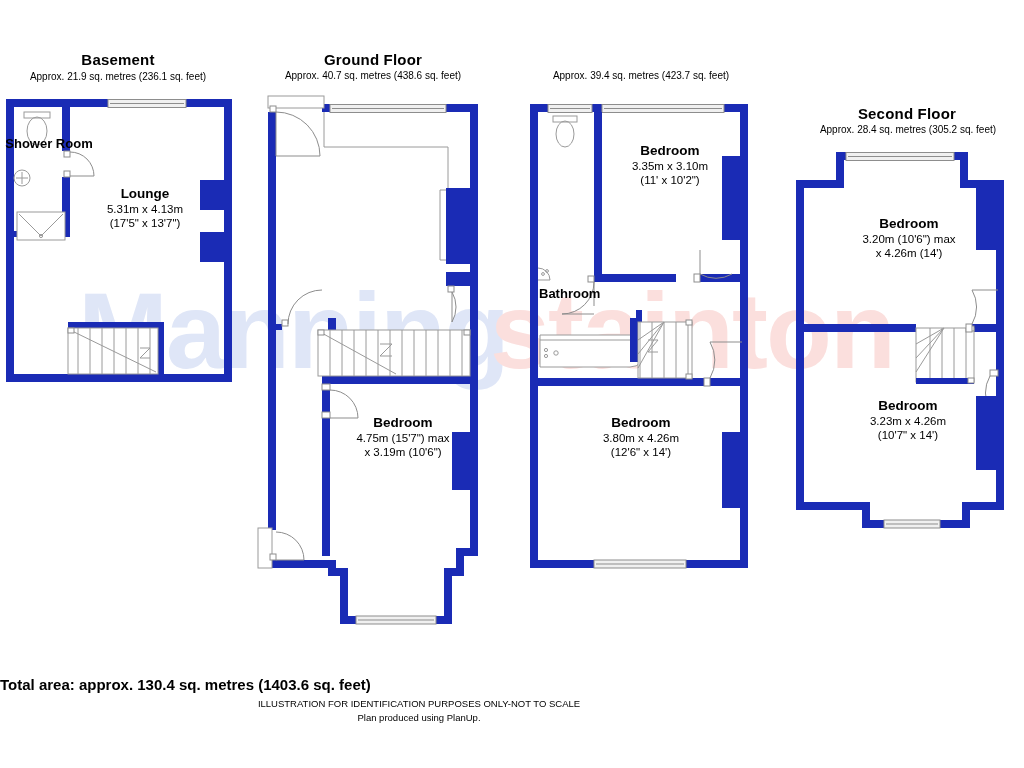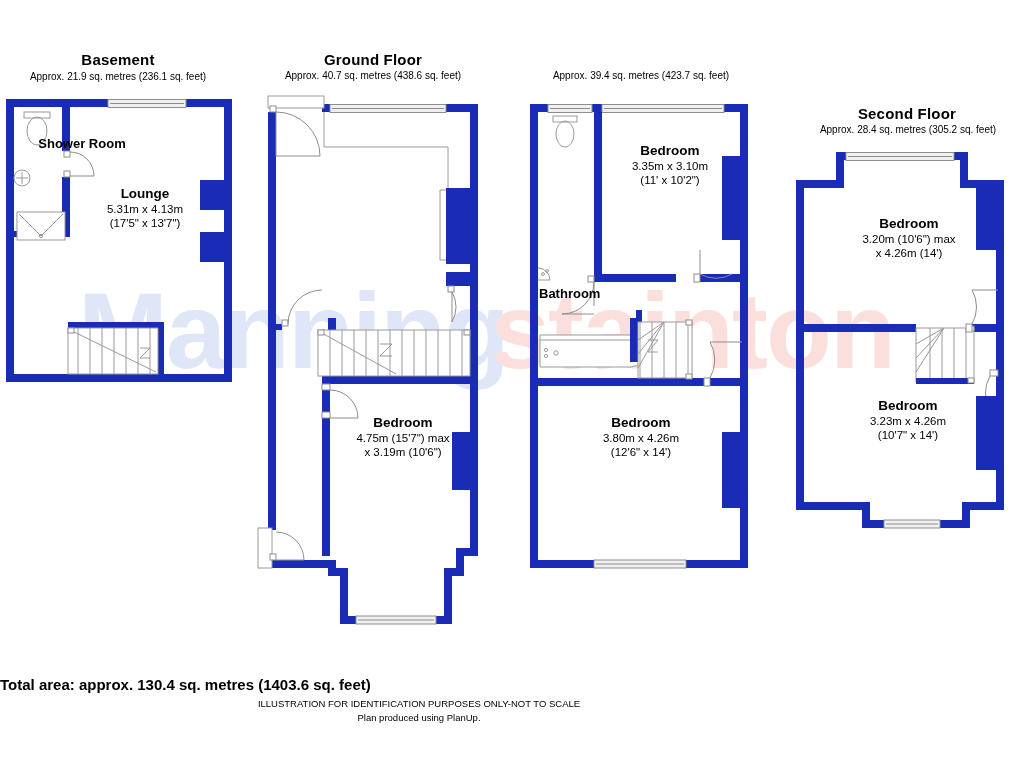--- a/index.html
+++ b/index.html
@@ -325,21 +325,21 @@
 
       <rect x="884" y="520" width="56" height="9" fill="#ffffff"></rect>
       <rect class="win" x="884" y="520" width="56" height="8"></rect>
       <line class="winl" x1="886" y1="524" x2="938" y2="524"></line>
     </g>
   </svg>
 
   <div class="floor-title" style="left:18px; top:51px; width:200px;">Basement</div>
   <div class="floor-sub" style="left:8px; top:71px; width:220px;">Approx. 21.9 sq. metres (236.1 sq. feet)</div>
 
-  <div class="room-label small" style="left:0px; top:136px; width:98px;padding-left:33px;">
+  <div class="room-label small" style="left:0px; top:136px; width:98px;">
     <span class="rn">Shower Room</span>
   </div>
 
   <div class="room-label" style="left:78px; top:186px; width:134px;">
     <span class="rn">Lounge</span>
     <span class="rd">5.31m x 4.13m</span>
     <span class="rd">(17'5" x 13'7")</span>
   </div>
 
   <div class="floor-title" style="left:278px; top:51px; width:190px;">Ground Floor</div>

